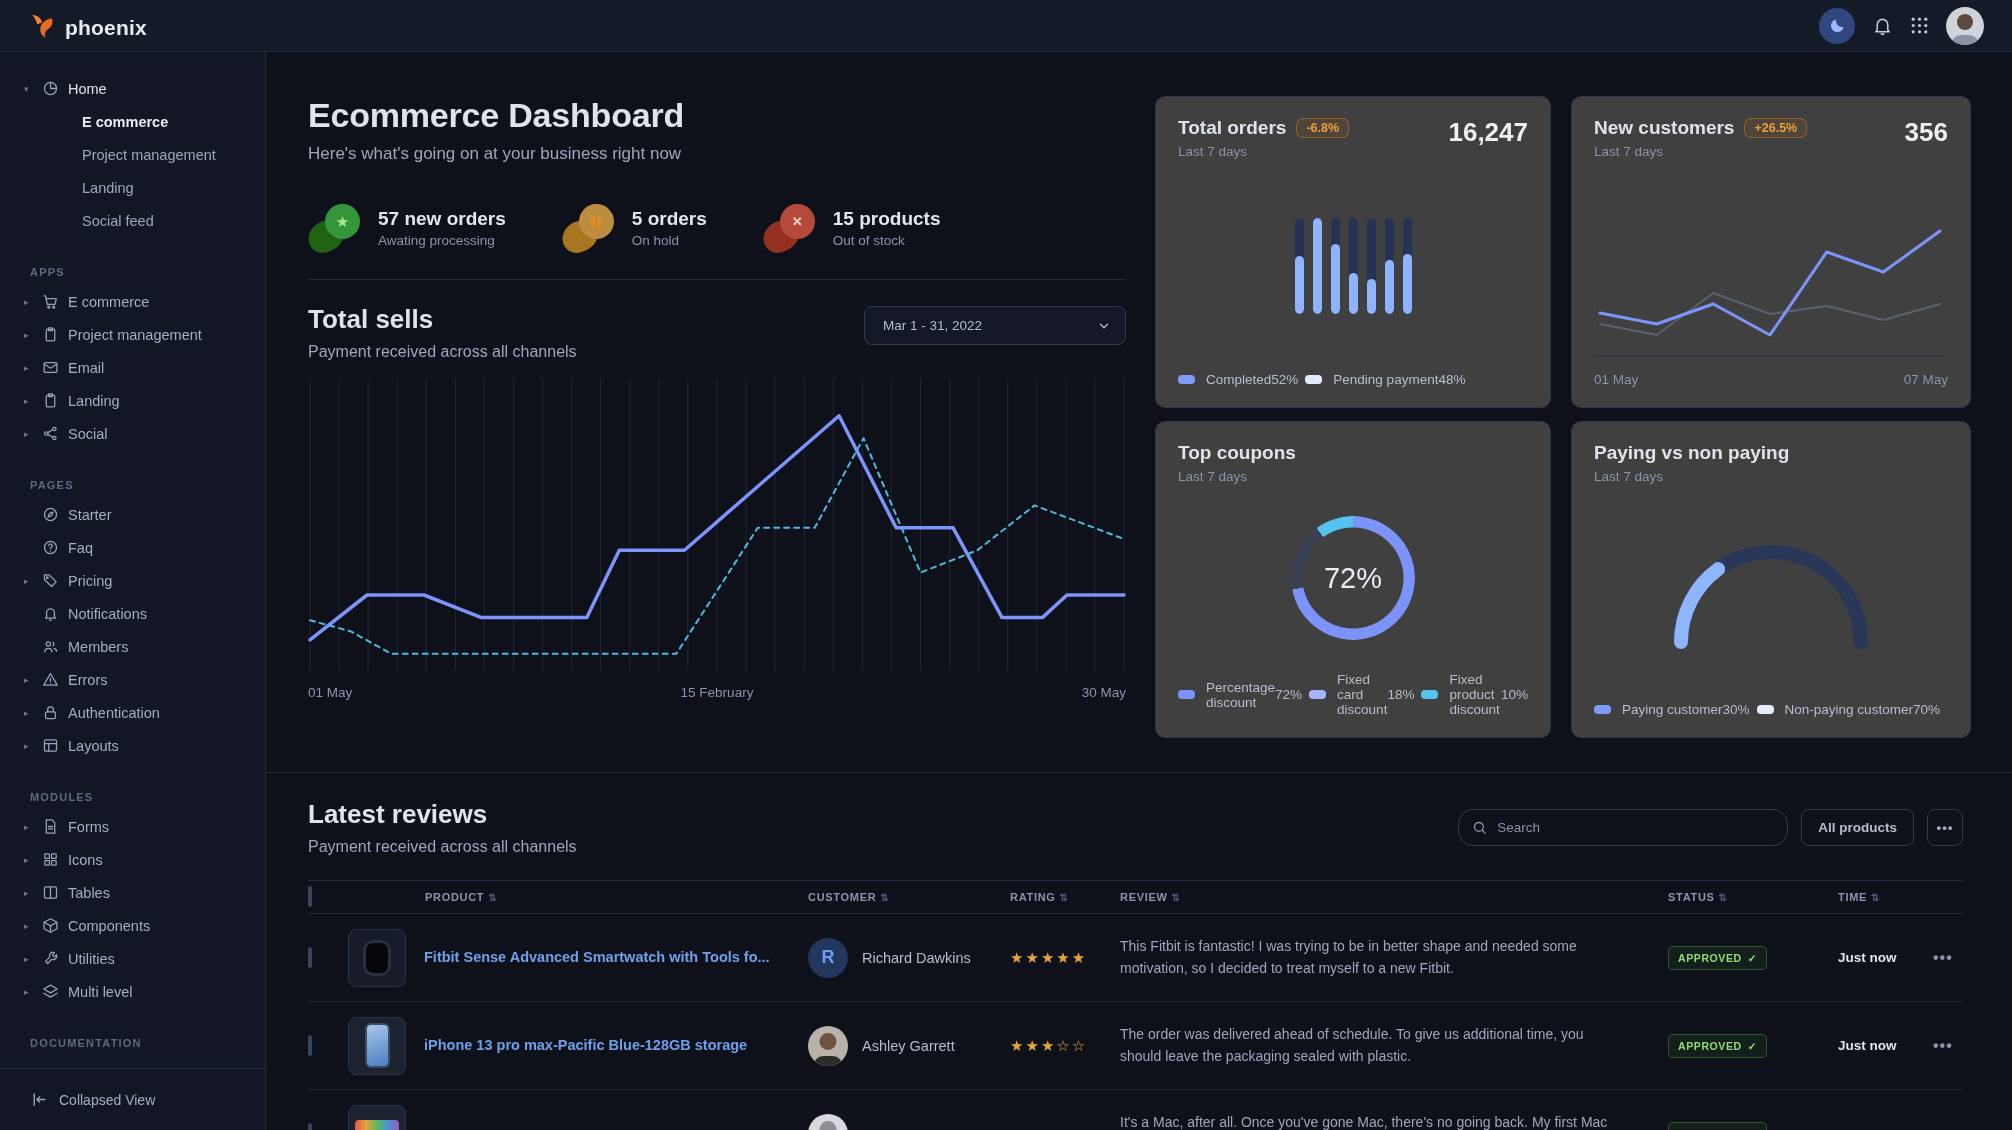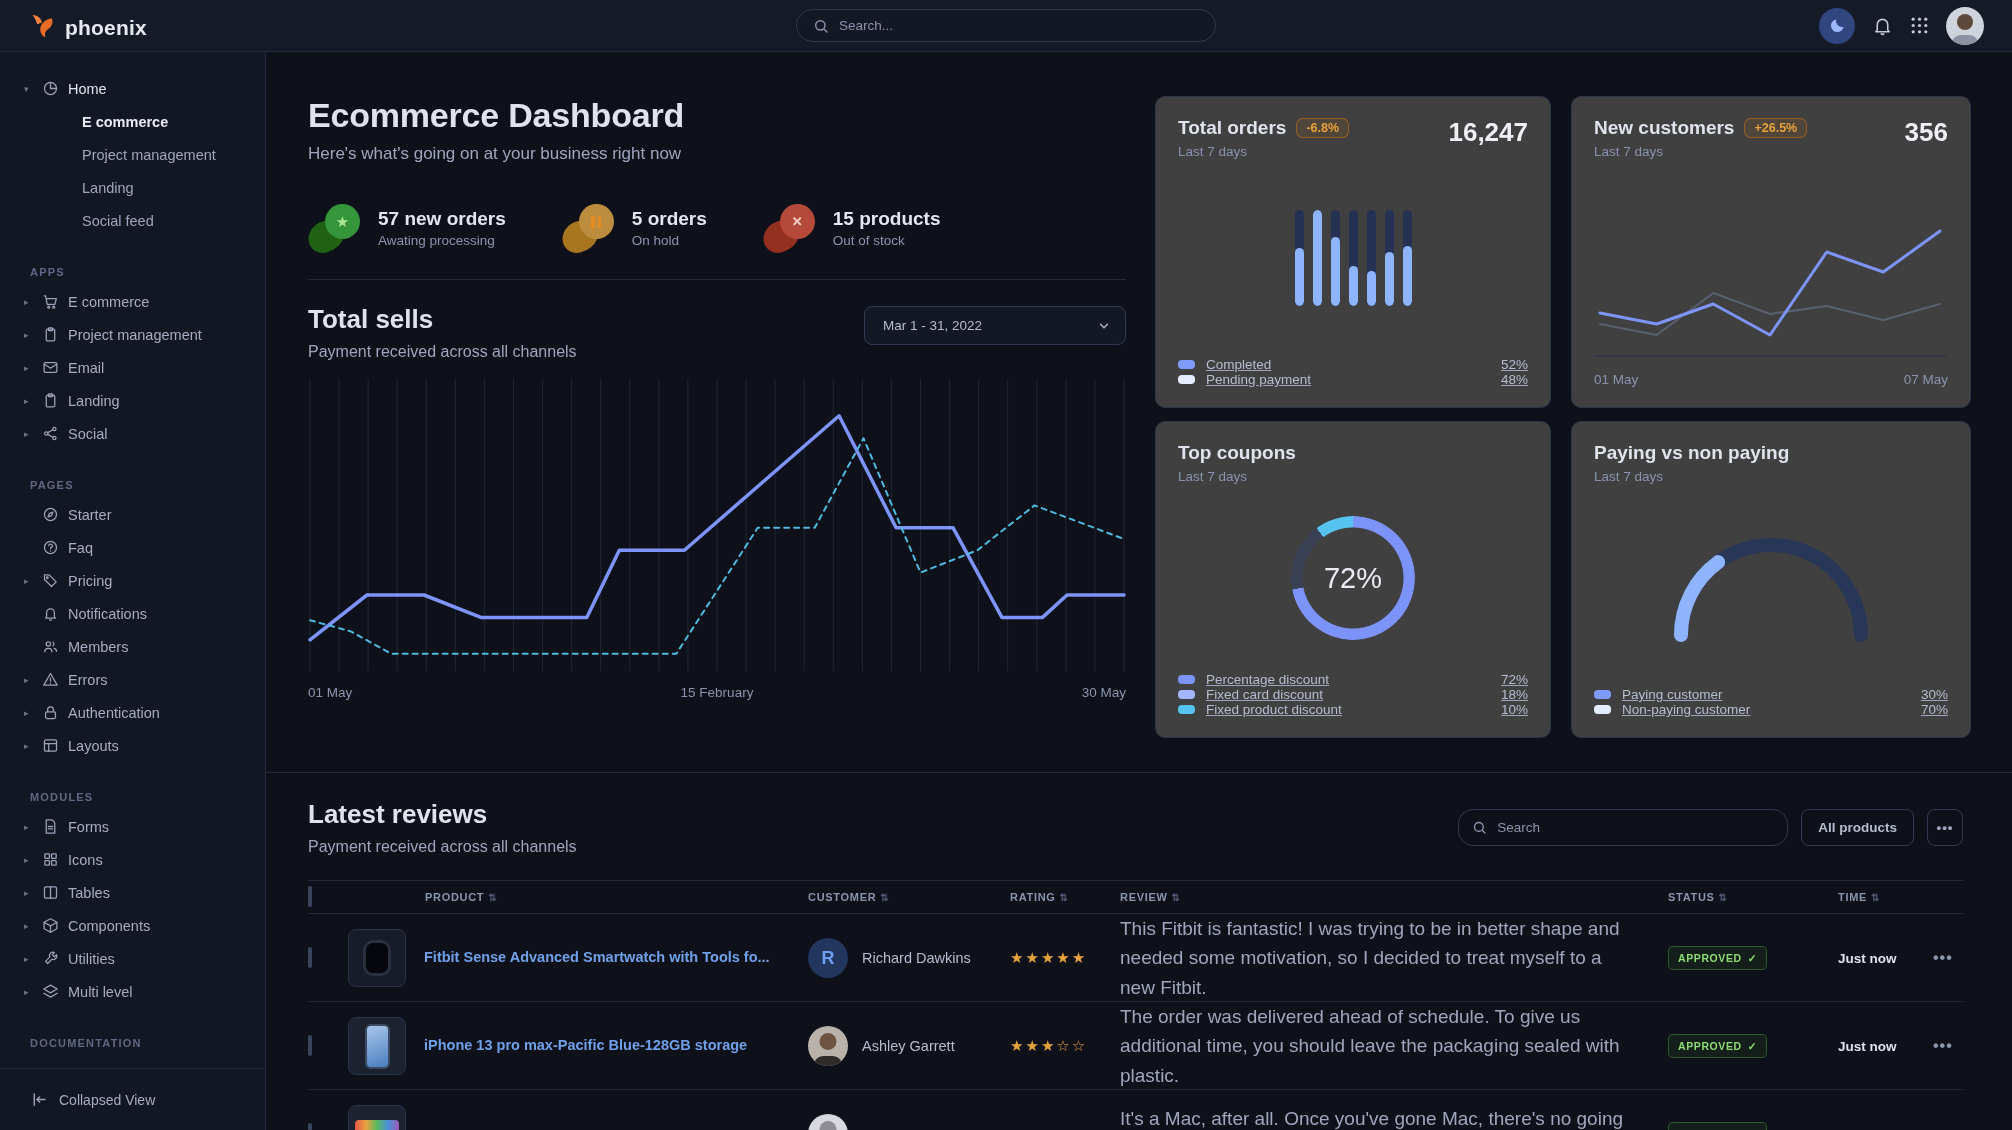--- a/index.html
+++ b/index.html
@@ -97,21 +97,21 @@
   .card-head{display:flex;align-items:flex-start;}
   .card-title-wrap{display:flex;align-items:center;gap:10px;}
   .card-title{font-size:19px;font-weight:700;color:#dfe3eb;}
   .trend-badge{
     font-size:12.5px;font-weight:700;color:#e9a13b;
     border:1px solid rgba(229,120,11,.5);background:rgba(229,120,11,.1);
     padding:2px 9px;border-radius:7px;
   }
   .card-value{margin-left:auto;font-size:26px;font-weight:700;color:#eef0f5;}
   .card-period{font-size:13.5px;color:#8a94ad;margin-top:5px;}
-  .legend{margin-top:auto;display:flex;flex-direction:column;text-decoration:underline;}
+  .legend{margin-top:auto;display:flex;flex-direction:row;gap:7px;}
   .legend-row{display:flex;align-items:center;font-size:13.5px;color:#b6bdcf;}
   .legend-swatch{width:17px;height:9px;border-radius:4px;margin-right:11px;flex:0 0 17px;}
   .legend-val{margin-left:auto;color:#b6bdcf;}
   
   .bars-wrap{flex:1;display:flex;align-items:center;justify-content:center;}
   .bars{display:flex;align-items:flex-end;gap:9px;height:96px;}
   .bar{width:9px;height:100%;background:#253253;border-radius:5px;position:relative;overflow:hidden;}
   .bar .fill{position:absolute;bottom:0;left:0;width:100%;background:#8fb4fe;border-radius:5px;}
   
   .cust-chart-wrap{flex:1;display:flex;flex-direction:column;justify-content:flex-end;}
@@ -160,21 +160,21 @@
   .cust-cell{display:flex;align-items:center;gap:14px;}
   .avatar{width:40px;height:40px;border-radius:50%;position:relative;overflow:hidden;flex:0 0 40px;}
   .avatar.letter{background:#23365e;display:flex;align-items:center;justify-content:center;
     color:#6e9ff4;font-size:18px;font-weight:700;}
   .avatar.photo1{background:#b9b2aa;} .avatar.photo2{background:#d7d9de;}
   .avatar .head{position:absolute;left:50%;top:7px;transform:translateX(-50%);width:17px;height:17px;border-radius:50%;background:#6e5342;}
   .avatar.photo2 .head{background:#8d8d93;}
   .avatar .torso{position:absolute;left:50%;bottom:-7px;transform:translateX(-50%);width:30px;height:17px;border-radius:11px 11px 0 0;background:#2e2b29;}
   .cust-name{font-size:14.5px;color:#b6bdcf;}
   .stars{font-size:15px;color:#e8a33d;letter-spacing:2px;white-space:nowrap;}
-  .review-text{font-size:19px;color:#9fa6bc;line-height:1.55;padding-right:40px;}
+  .review-text{font-size:14px;color:#9fa6bc;line-height:1.55;padding-right:40px;}
   .status-badge{
     display:inline-flex;align-items:center;gap:6px;
     font-size:10.5px;font-weight:700;letter-spacing:.6px;color:#8ddd75;
     border:1px solid rgba(80,160,70,.45);background:rgba(37,71,32,.25);
     padding:5px 9px;border-radius:5px;
   }
   .time-cell{font-size:13.5px;font-weight:700;color:#dfe3eb;}
   .row-dots{color:#8a94ad;font-weight:700;letter-spacing:1px;cursor:pointer;}
   svg{display:block;}
 </style>
@@ -183,29 +183,20 @@
 
 <header class="topbar">
   <div class="brand">
     <span>
       <svg width="28" height="28" viewBox="0 0 32 32">
         <path d="M5 3c7 1 10 4 11 9l-5.5 2C9.5 9.5 7.5 6.5 5 3z" fill="#f5803e"></path>
         <path d="M27 7c-9 2-13 7-13 13 0 4.5 2.5 7.5 6 9-1.5-3.5-.5-7 3-9.5 5-3.5 6-8.5 4-12.5z" fill="#e86c25"></path>
       </svg>
     </span>
     <span class="brand-name">phoenix</span>
-  </div>
-  <div class="nav-search">
-    <span>
-      <svg width="16" height="16" viewBox="0 0 24 24" fill="none" stroke="#8a94ad" stroke-width="2.2" stroke-linecap="round">
-        <circle cx="11" cy="11" r="7"></circle>
-          <path d="M16.8 16.8L21 21"></path>
-      </svg>
-    </span>
-    <input placeholder="Search..." style="">
   </div>
   <div class="nav-right">
     <div class="moon-btn">
       <span>
         <svg width="18" height="18" viewBox="0 0 24 24" fill="#9db9fb">
           <path d="M20.8 13.2A8.5 8.5 0 0 1 10.8 3.2 8.5 8.5 0 1 0 20.8 13.2z"></path>
         </svg>
       </span>
     </div>
     <div class="icon-btn">

